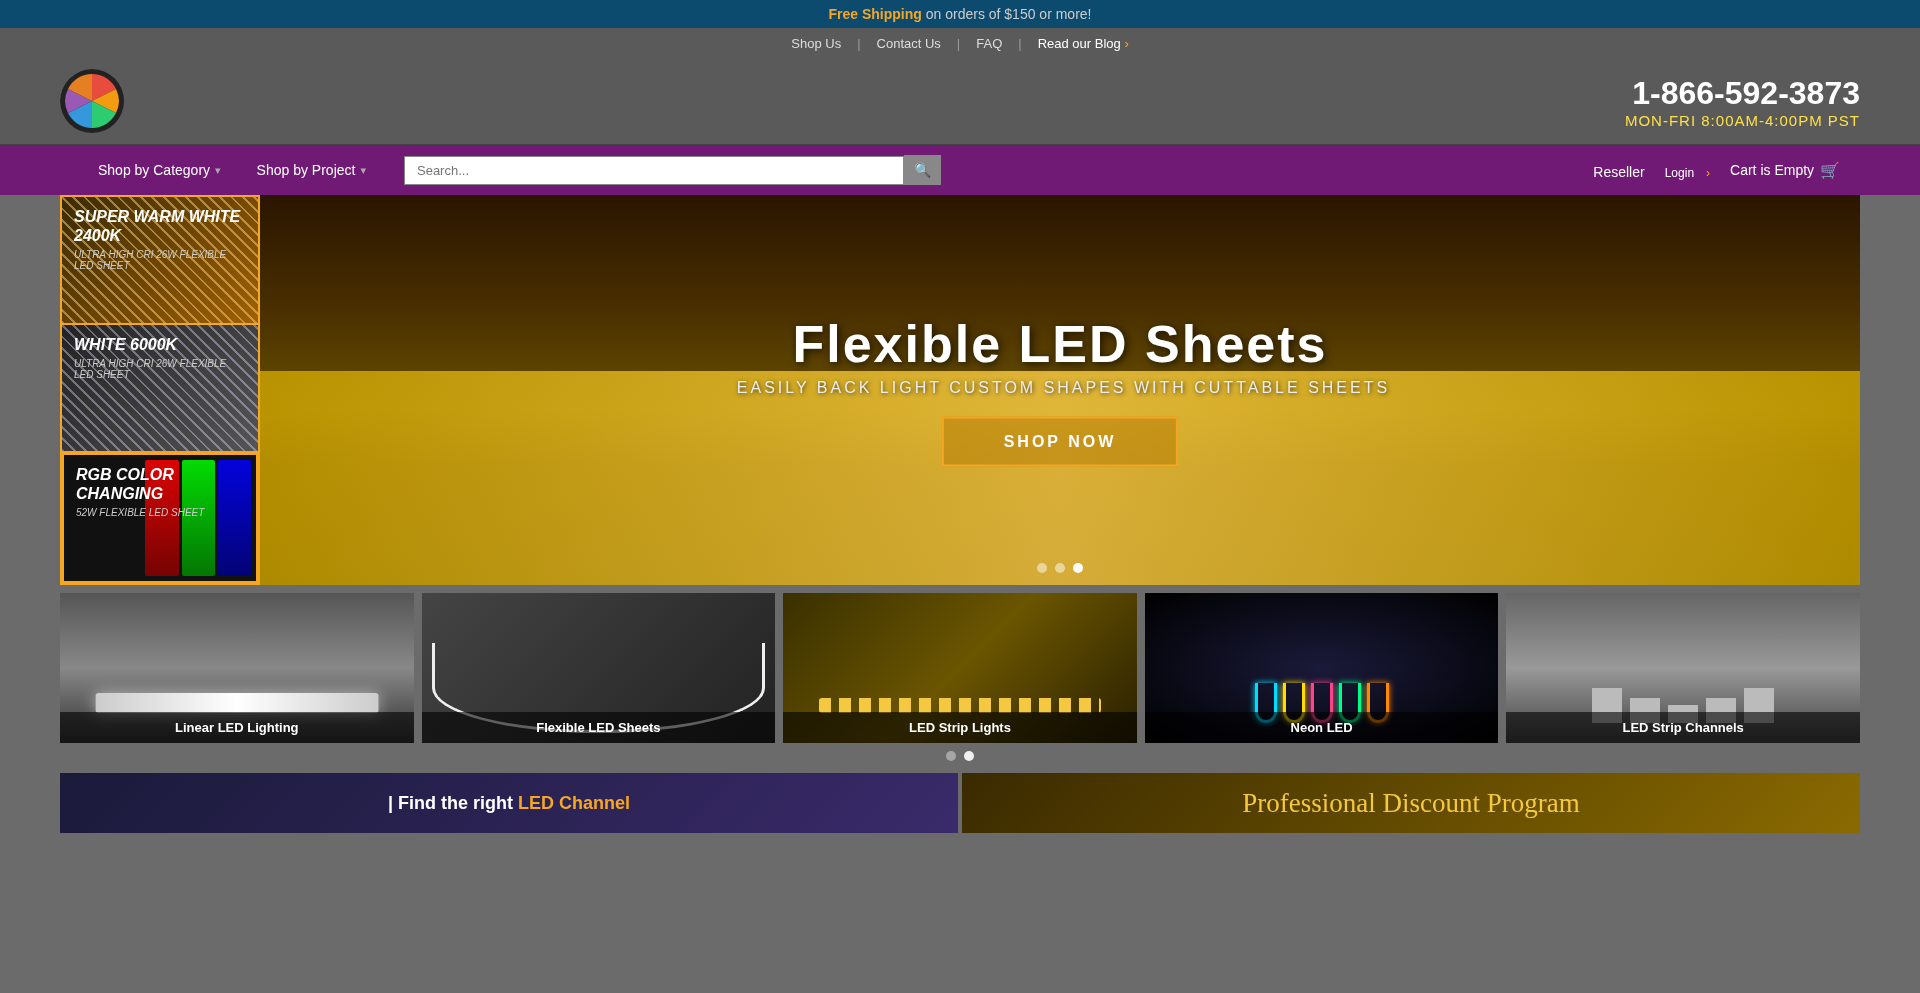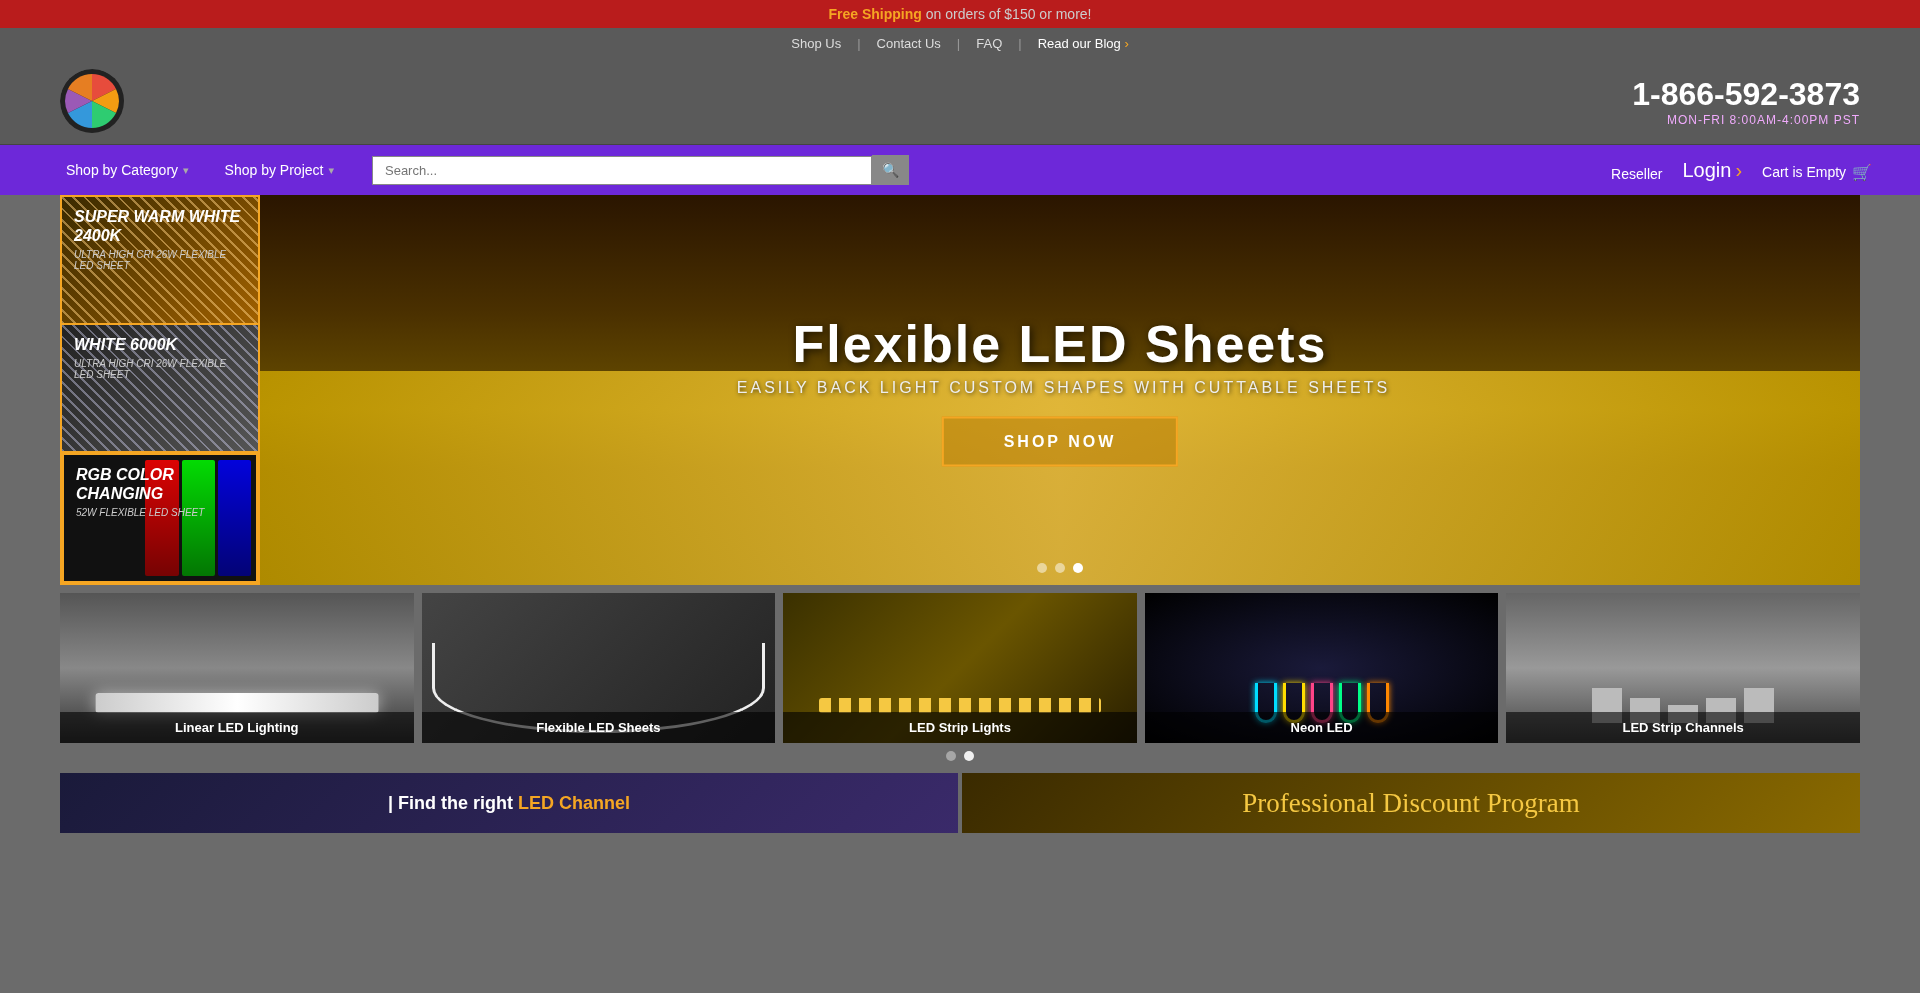--- a/index.html
+++ b/index.html
@@ -1,20 +1,20 @@
 <!DOCTYPE html>
 <html><head>
   <meta charset="utf-8">
   <style>
     * { margin: 0; padding: 0; box-sizing: border-box; }
     body { font-family: Arial, sans-serif; background: #6b6b6b; width: 1920px; min-height: 993px; overflow-x: hidden; }
 
     
     .top-banner {
-      background: #b91c1c;
+      background: #0c4a6e;
       text-align: center;
       padding: 6px 0;
       font-size: 14px;
       color: #ccc;
     }
     .top-banner .free { color: #f5a623; font-weight: bold; }
 
     
     .secondary-nav {
       background: #5a5a5a;
@@ -64,32 +64,32 @@
     .phone-area {
       text-align: right;
     }
     .phone-number {
       font-size: 32px;
       font-weight: bold;
       color: #fff;
     }
     .phone-number .bold { font-weight: 900; color: #fff; }
     .phone-hours {
-      font-size: 12px;
-      color: #f0abfc;
+      font-size: 15px;
+      color: #fde047;
       letter-spacing: 1px;
       text-align: right;
     }
 
     
     .main-nav {
-      background: #6d28d9;
-      display: flex;
-      align-items: center;
-      padding: 0 48px;
+      background: #701a75;
+      display: flex;
+      align-items: center;
+      padding: 0 80px;
       height: 50px;
       gap: 0;
     }
     .nav-item {
       color: #fff;
       font-size: 14px;
       padding: 0 18px;
       height: 50px;
       display: flex;
       align-items: center;
@@ -127,25 +127,25 @@
       gap: 20px;
       margin-left: auto;
     }
     .reseller-link {
       color: #fff;
       font-size: 14px;
       cursor: pointer;
     }
     .login-link {
       color: #fff;
-      font-size: 20px;
-      cursor: pointer;
-      display: flex;
-      align-items: center;
-      gap: 4px;
+      font-size: 12px;
+      cursor: pointer;
+      display: flex;
+      align-items: center;
+      gap: 12px;
     }
     .login-link .arrow { color: #f5a623; }
     .cart-area {
       color: #fff;
       font-size: 14px;
       display: flex;
       align-items: center;
       gap: 6px;
       cursor: pointer;
     }

